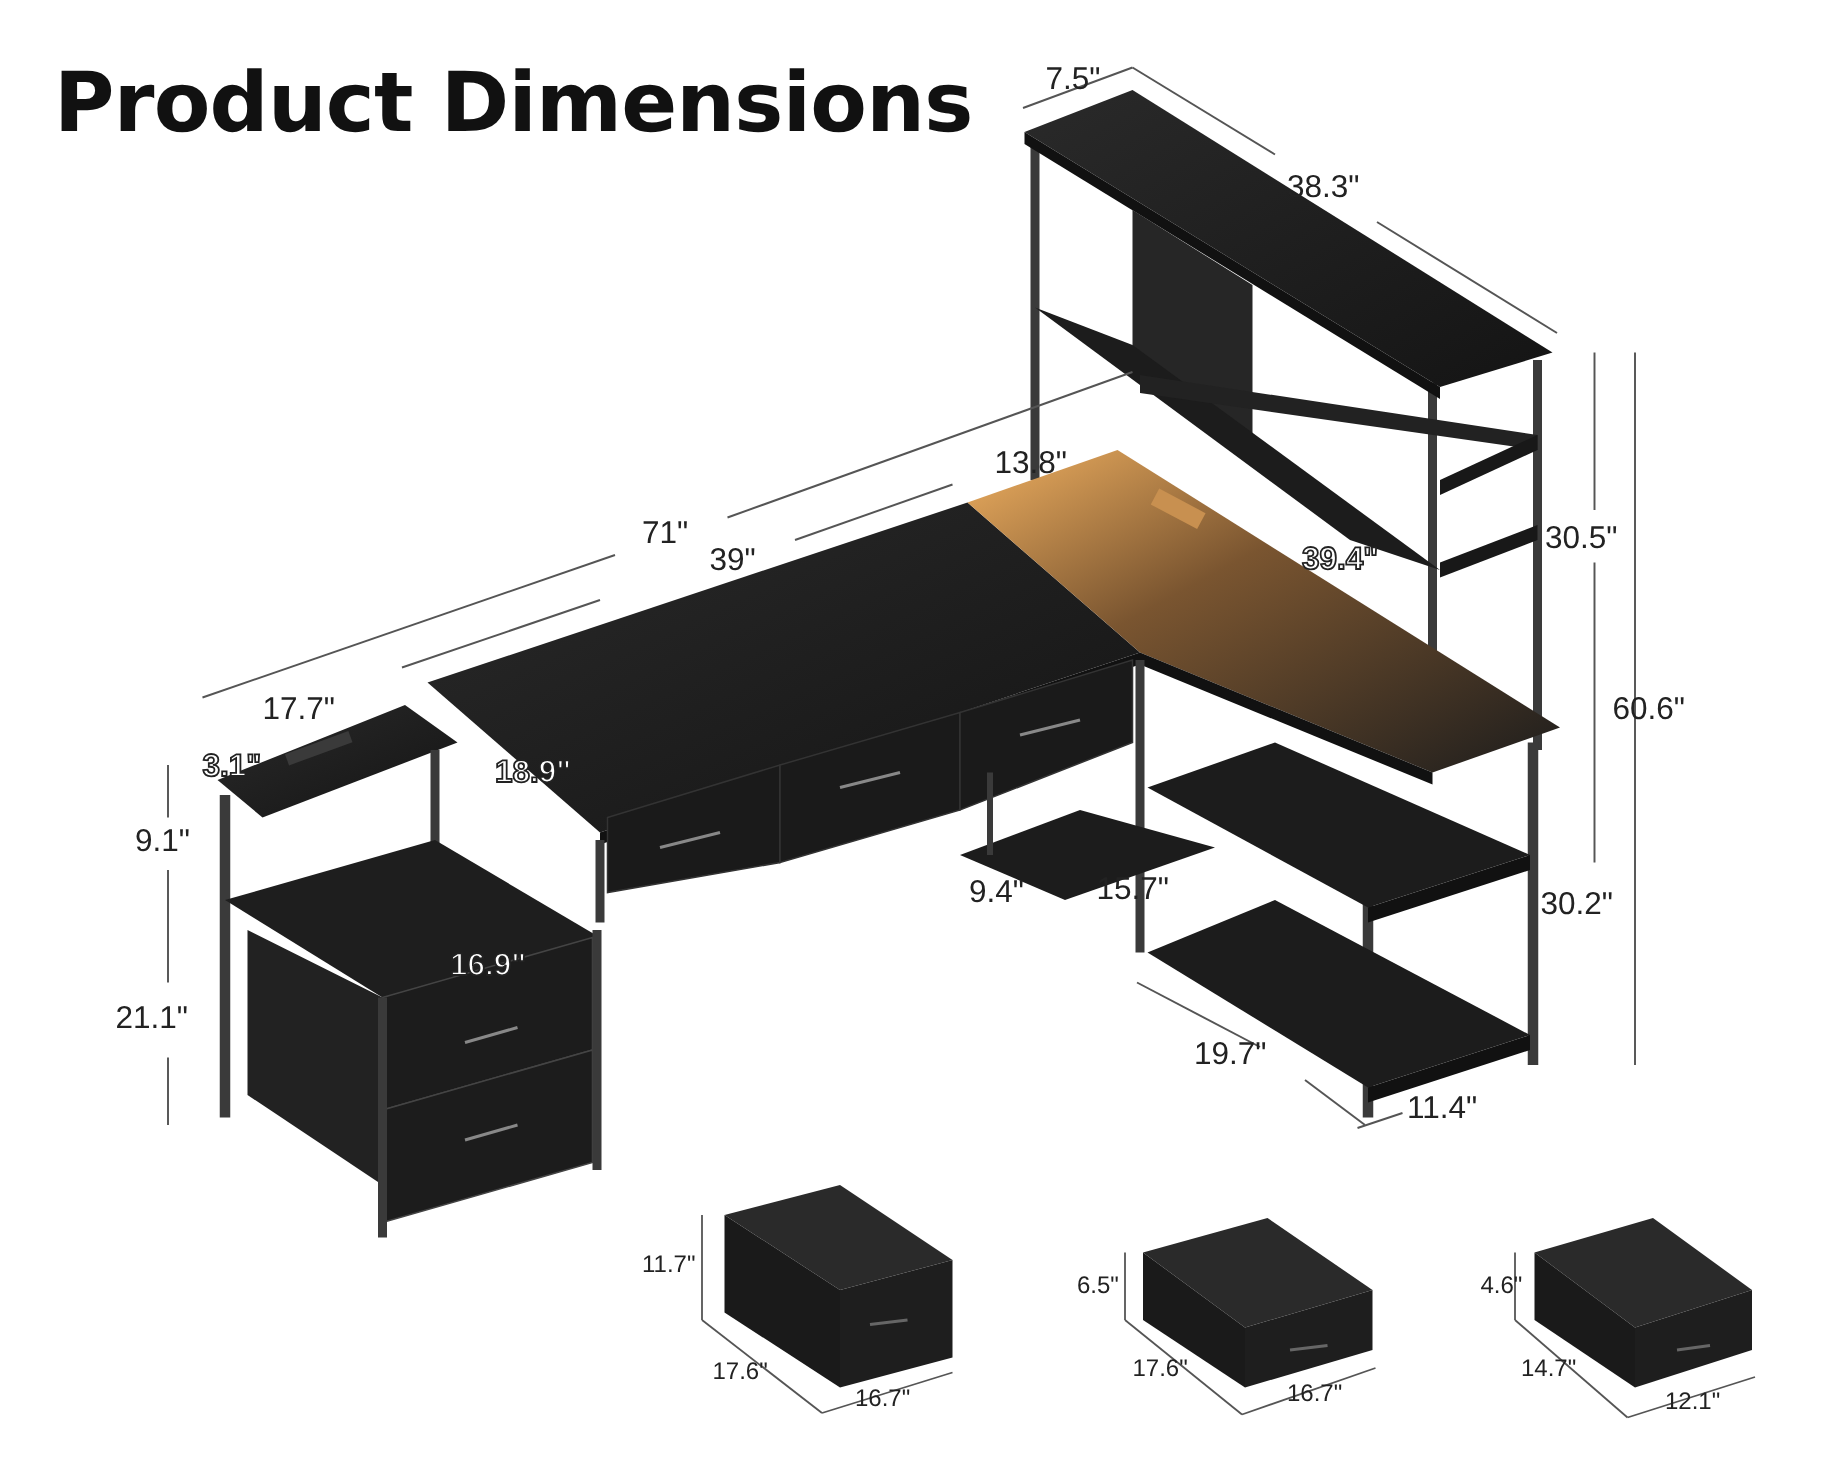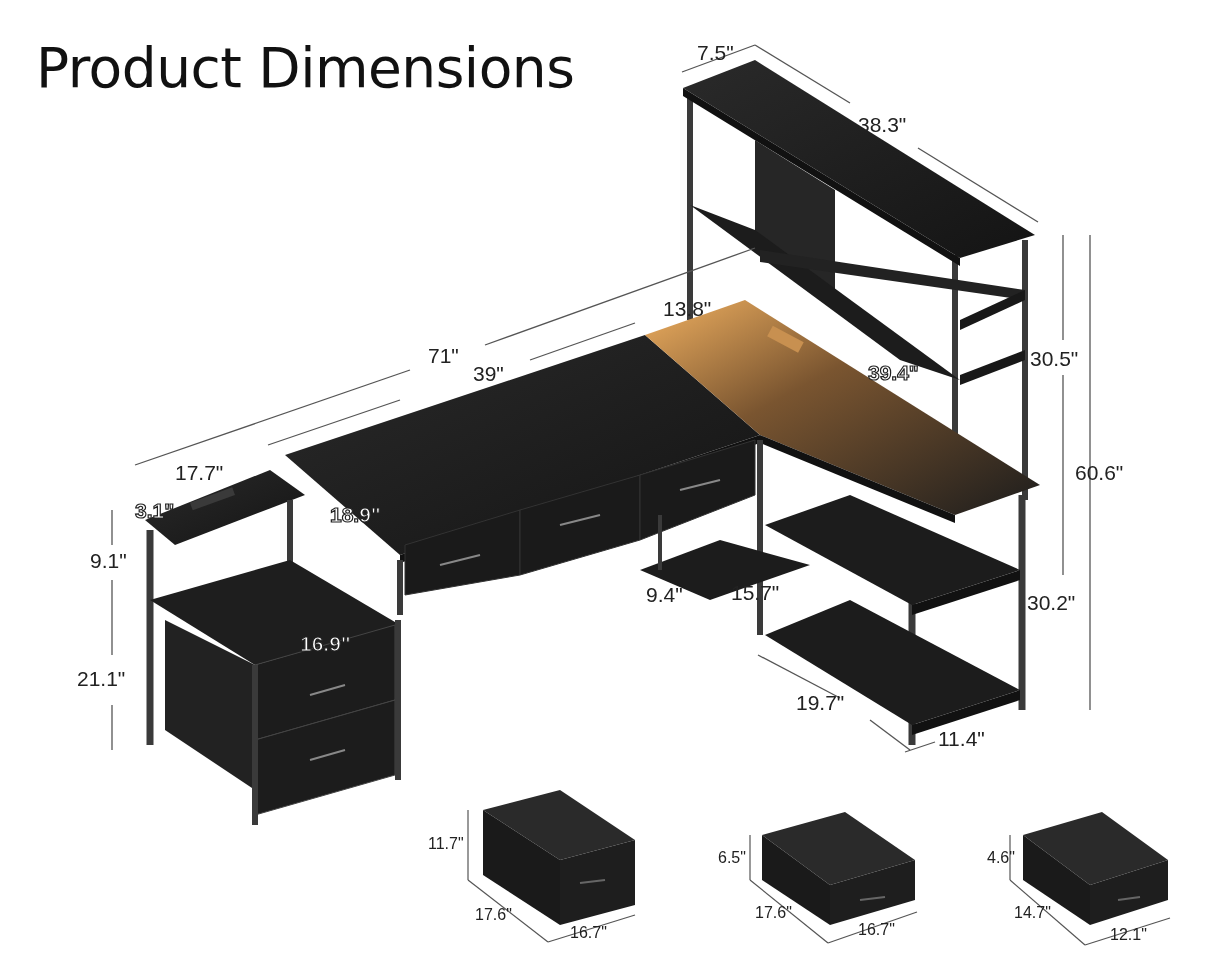--- a/index.html
+++ b/index.html
@@ -1,17 +1,17 @@
 <!DOCTYPE html>
 <html><head>
 <meta charset="utf-8">
 <style>
   html, body { margin:0; padding:0; background:#ffffff; }
   body { width:1214px; height:971px; position:relative; overflow:hidden; font-family:"Liberation Sans", sans-serif; }
-  .title { position:absolute; left:36px; top:36px; font-family:"DejaVu Sans", sans-serif; font-weight:normal; font-size:55px; color:#111111; letter-spacing:-0.5px; margin:0; }
+  .title { position:absolute; left:36px; top:36px; font-family:"DejaVu Sans", sans-serif; font-weight:bold; font-size:55px; color:#111111; letter-spacing:-0.5px; margin:0; }
   svg.art { position:absolute; left:0; top:0; }
   .dim { position:absolute; font-family:"Liberation Sans", sans-serif; font-size:21px; color:#222222; white-space:nowrap; line-height:1; }
   .dim.sm { font-size:16px; }
   .dim.outline { color:#ffffff; -webkit-text-stroke:1.2px #222222; font-weight:bold; }
 </style>
 </head>
 <body>
 
 <h1 class="title">Product Dimensions</h1>
 

